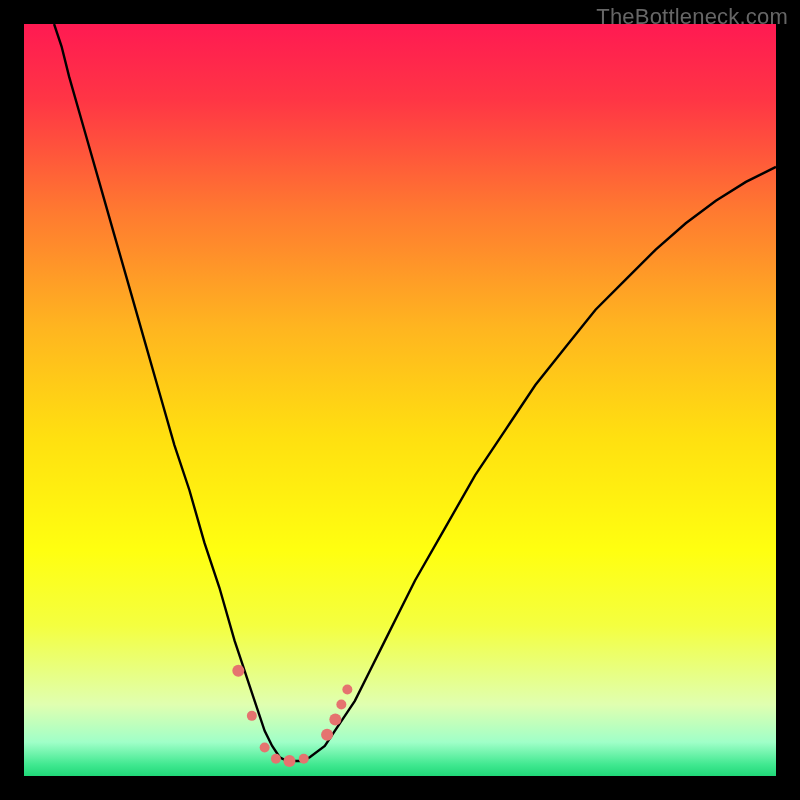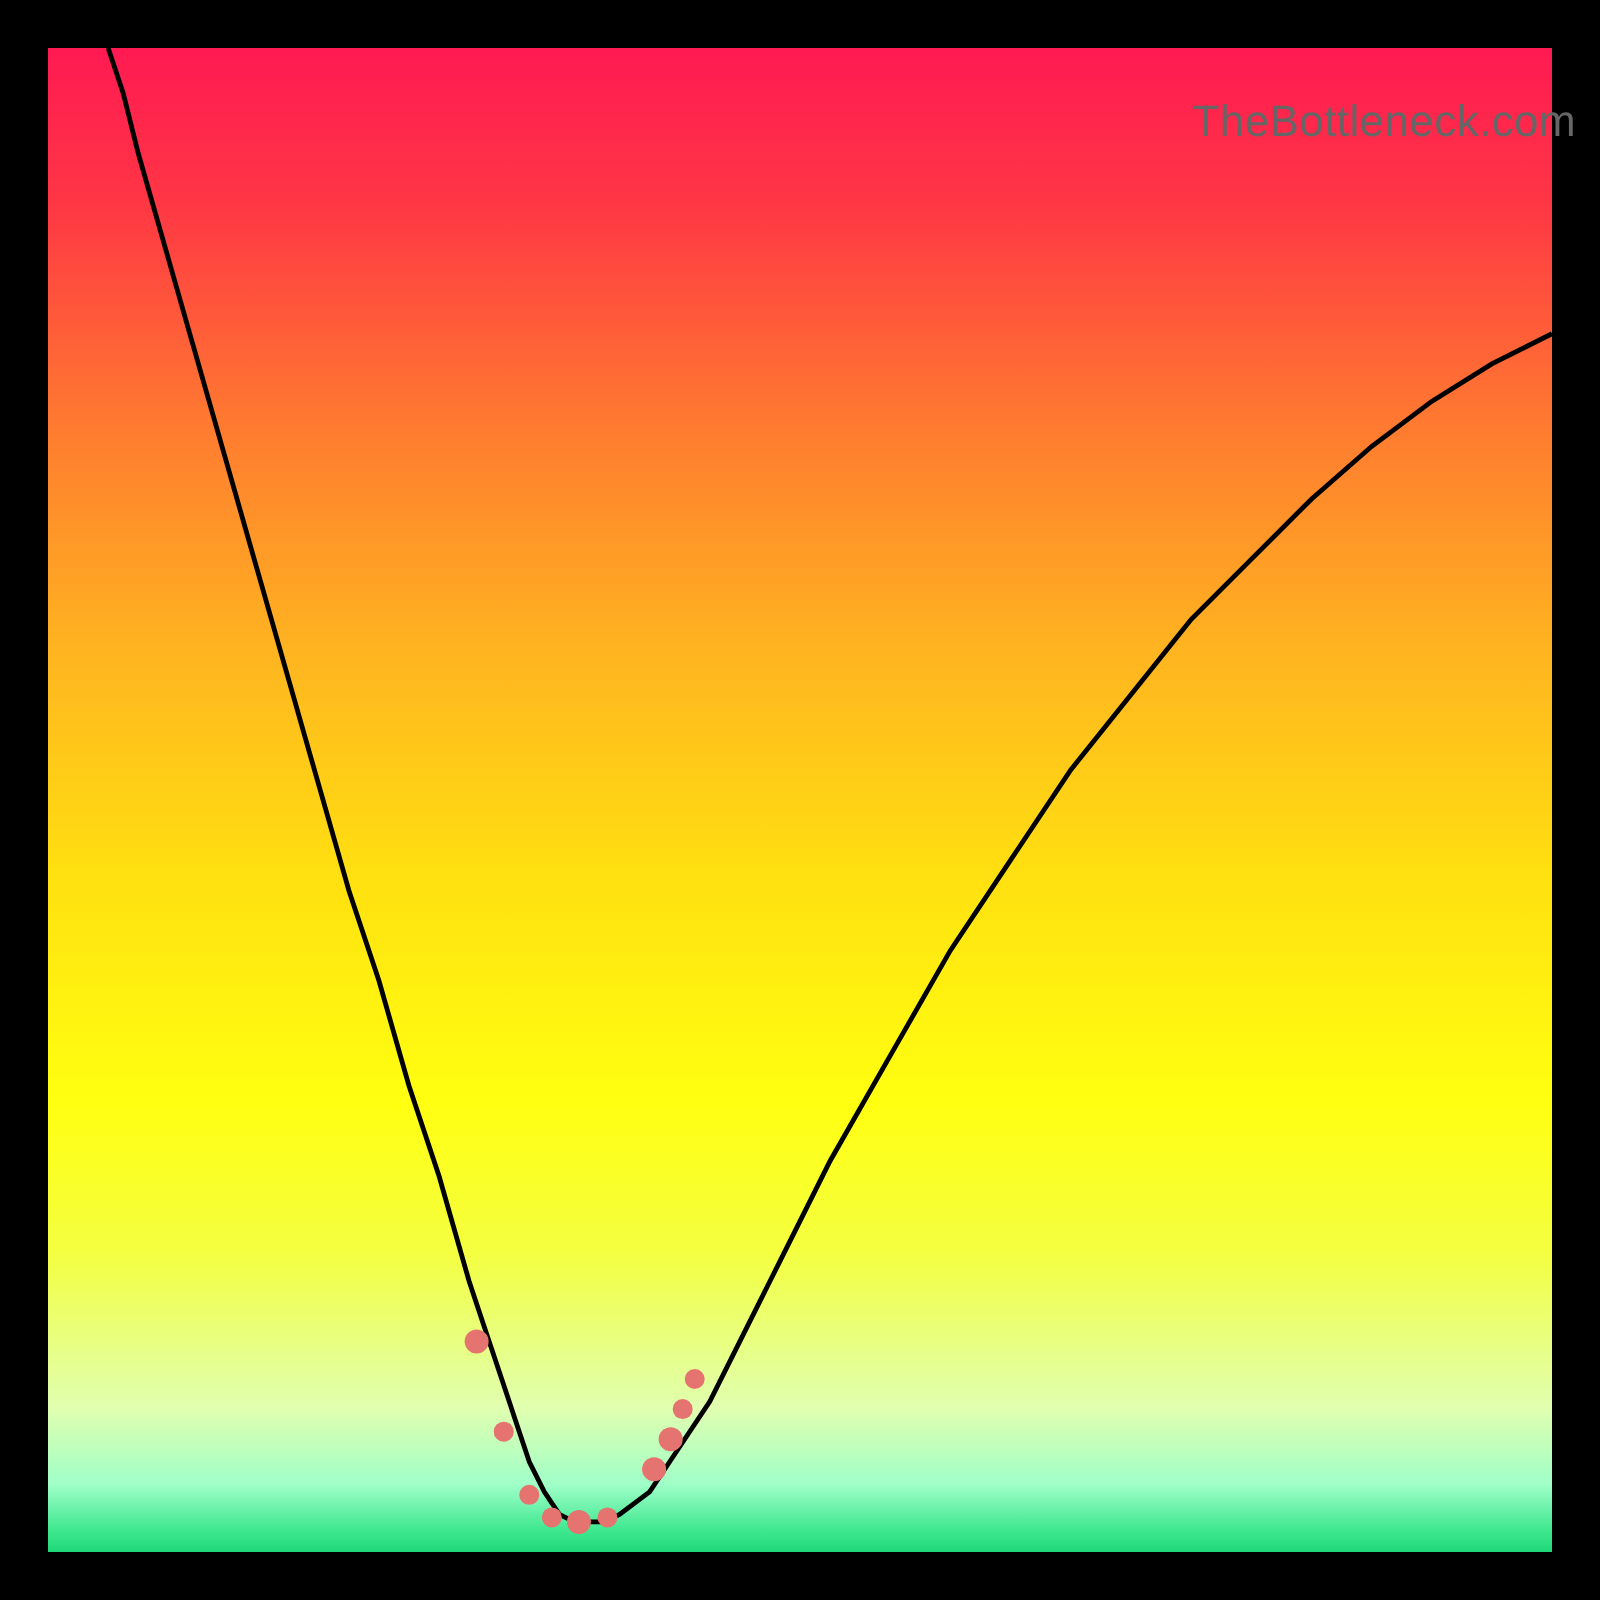--- a/index.html
+++ b/index.html
@@ -19,21 +19,20 @@
   .watermark {
     position: absolute;
     top: 4px;
     right: 12px;
     color: #666;
     font-family: Arial, Helvetica, sans-serif;
     font-size: 22px;
     font-weight: 500;
     letter-spacing: 0.2px;
     z-index: 10;
-    margin-top: 44px;
   }
   .plot-area {
     position: absolute;
     left: 24px;
     top: 24px;
     width: 752px;
     height: 752px;
   }
   .gradient {
     position: absolute;

